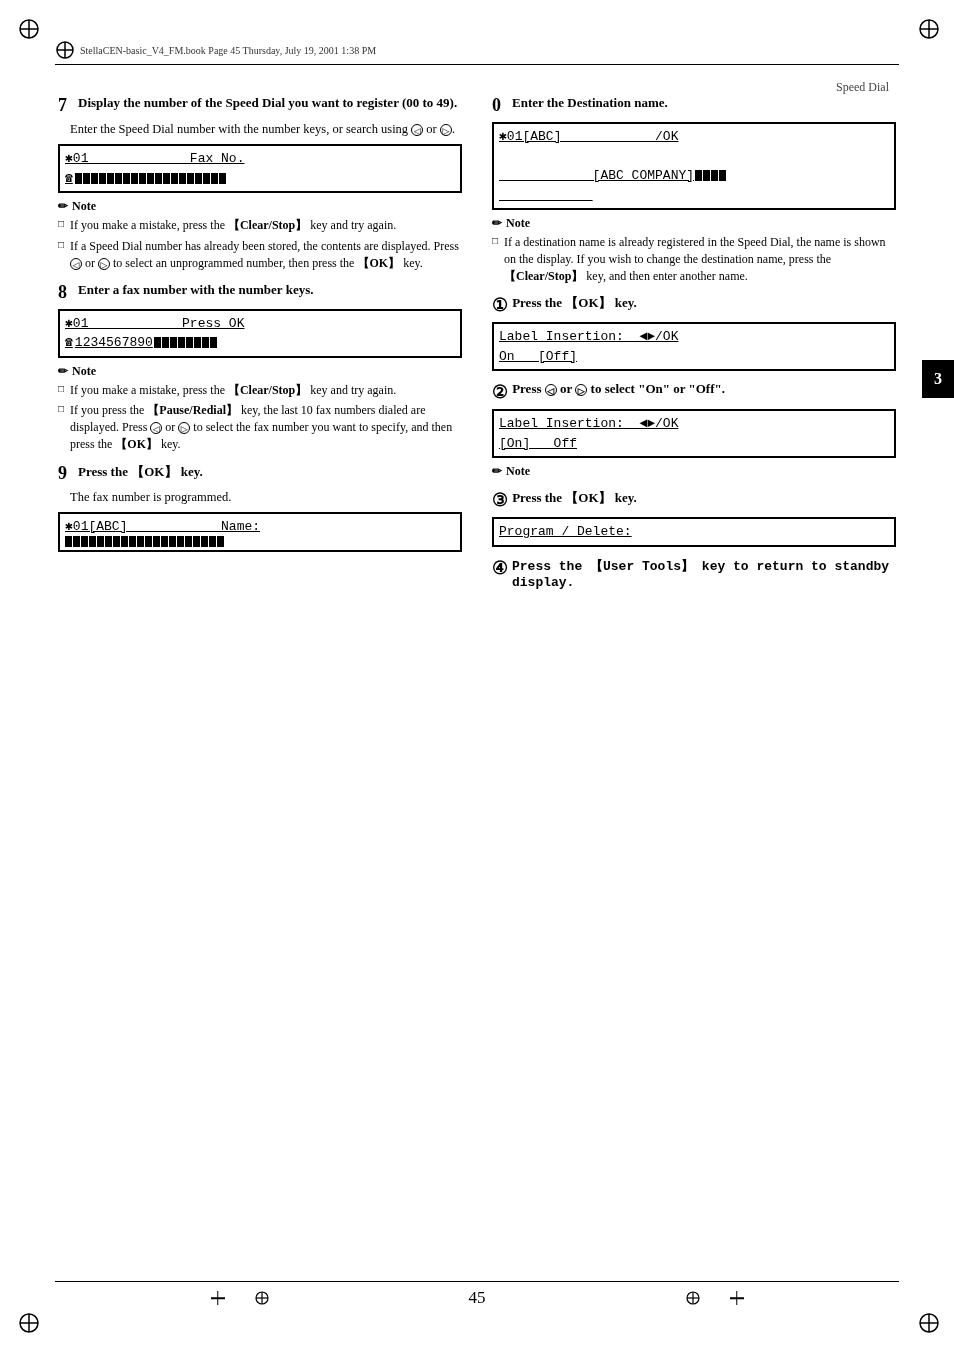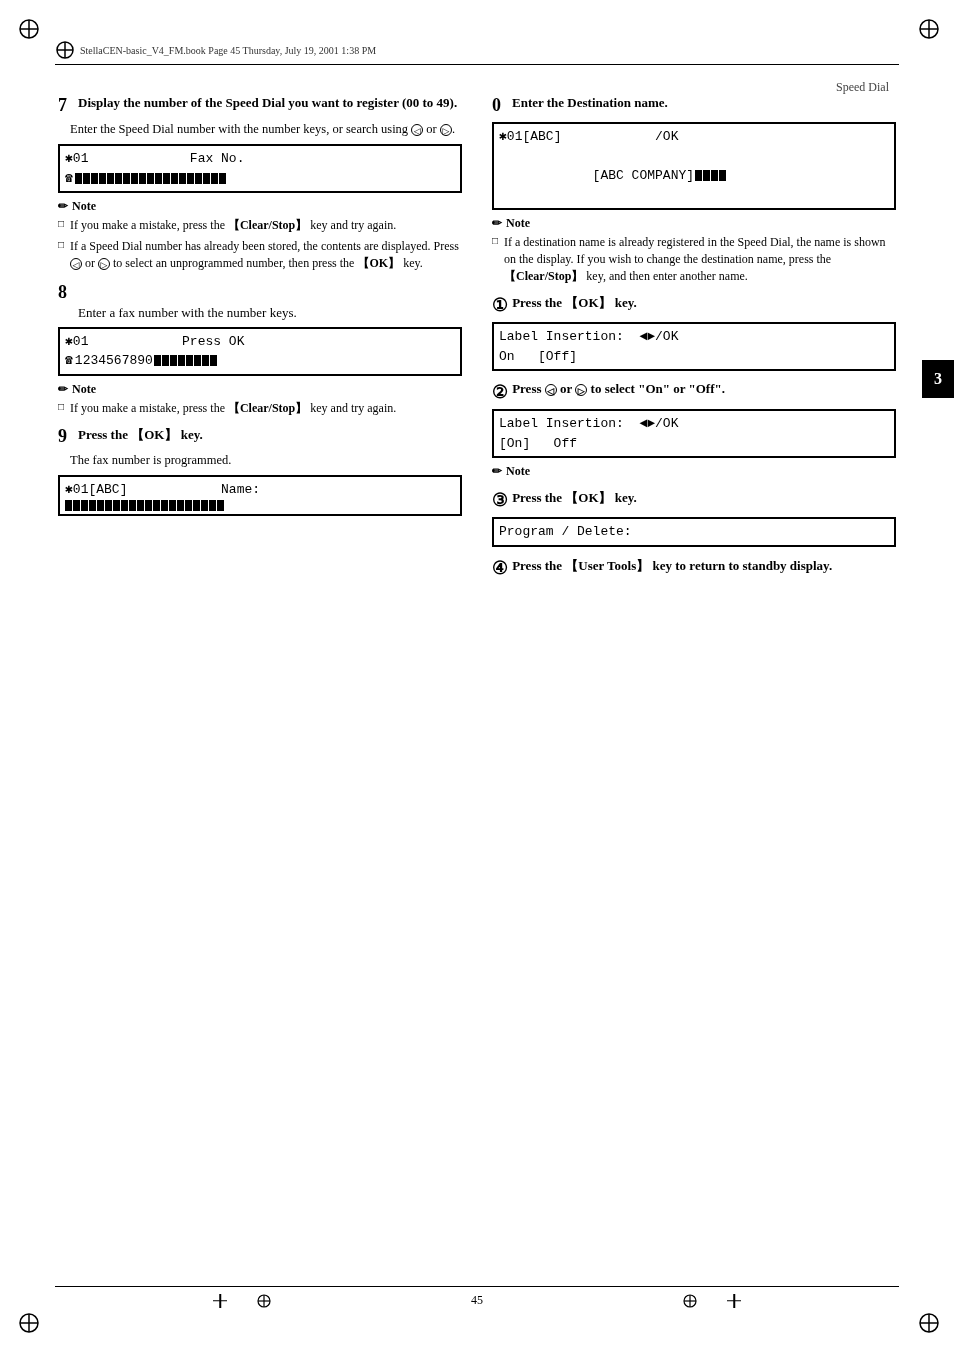--- a/index.html
+++ b/index.html
@@ -60,21 +60,21 @@
     }
     .footer-cross::before, .footer-cross::after {
       content: '';
       position: absolute;
       background: #000;
     }
     .footer-cross::before { width: 1.5px; height: 100%; left: 50%; transform: translateX(-50%); }
     .footer-cross::after { width: 100%; height: 1.5px; top: 50%; transform: translateY(-50%); }
 
     .page-number {
-      font-size: 12px;
+      font-size: 17px;
     }
 
     
     .page-label {
       position: absolute;
       top: 80px;
       right: 65px;
       font-size: 12px;
       color: #444;
     }
@@ -146,20 +146,21 @@
       font-size: 13px;
       padding: 3px 5px;
       background: #fff;
       margin: 6px 0;
       line-height: 1.5;
     }
     .lcd-line {
       display: flex;
       align-items: center;
       white-space: pre;
+      text-decoration: underline;
     }
 
     
     .note-section {
       margin: 6px 0 10px 0;
     }
     .note-header {
       display: flex;
       align-items: center;
       gap: 4px;
@@ -303,21 +304,21 @@
             or
             <span class="circle-nav">▷</span>
             to select an unprogrammed number, then press the <span class="key-ref">【OK】</span> key.
           </div>
         </div>
       </div>
 
       <div class="step-block">
         <div class="step-header">
           <span class="step-num" style="font-size:18px; font-weight:bold;">8</span>
-          <span style="font-weight:normal;margin-top:23px;">Enter a fax number with the number keys.</span>
+          <span style="font-weight:bold;">Enter a fax number with the number keys.</span>
         </div>
 
         <div class="lcd-box">
           <div class="lcd-line">✱01&nbsp;&nbsp;&nbsp;&nbsp;&nbsp;&nbsp;&nbsp;&nbsp;&nbsp;&nbsp;&nbsp;&nbsp;Press OK</div>
           <div class="lcd-line">
             <span style="margin-right:2px;">☎</span>
             <span>1234567890</span>
             <span style="display:inline-flex;gap:1px;margin-left:1px;">
               <span style="display:inline-block;background:#000;width:7px;height:11px;"></span>
               <span style="display:inline-block;background:#000;width:7px;height:11px;"></span>
@@ -332,20 +333,27 @@
         </div>
 
         <div class="note-section">
           <div class="note-header">
             <span>✏</span>
             <span style="font-weight:bold;">Note</span>
           </div>
           <div class="note-item">
             If you make a mistake, press the <span class="key-ref">【Clear/Stop】</span> key and try again.
           </div>
+          <div class="note-item">
+            If you press the <span class="key-ref">【Pause/Redial】</span> key, the last 10 fax numbers dialed are displayed. Press
+            <span class="circle-nav">◁</span>
+            or
+            <span class="circle-nav">▷</span>
+            to select the fax number you want to specify, and then press the <span class="key-ref">【OK】</span> key.
+          </div>
         </div>
       </div>
 
       <div class="step-block">
         <div class="step-header">
           <span class="step-num" style="font-size:18px; font-weight:bold;">9</span>
           <span style="font-weight:bold;"><span class="key-ref">Press the 【OK】 key.</span></span>
         </div>
         <div class="step-body">The fax number is programmed.</div>
 
@@ -453,21 +461,21 @@
 
         <div class="lcd-box">
           <div class="lcd-line">Program / Delete:</div>
         </div>
 
       </div>
 
       <div class="step-block">
         <div class="step-header">
           <span class="step-num" style="font-size:18px; font-weight:bold;">④</span>
-          <span style="font-weight:bold;">Press the <span class="key-ref">【User Tools】</span> key to return to standby display.</span>
+          <span style="font-weight:bold;font-family:Liberation Mono, monospace;">Press the <span class="key-ref">【User Tools】</span> key to return to standby display.</span>
         </div>
       </div>
 
     </div>
   </div>
 </div>
 
 <div class="footer">
   <div class="footer-cross" style="margin-right: 30px;"></div>
   <svg width="14" height="14" viewBox="0 0 14 14" style="margin-right:200px;">

